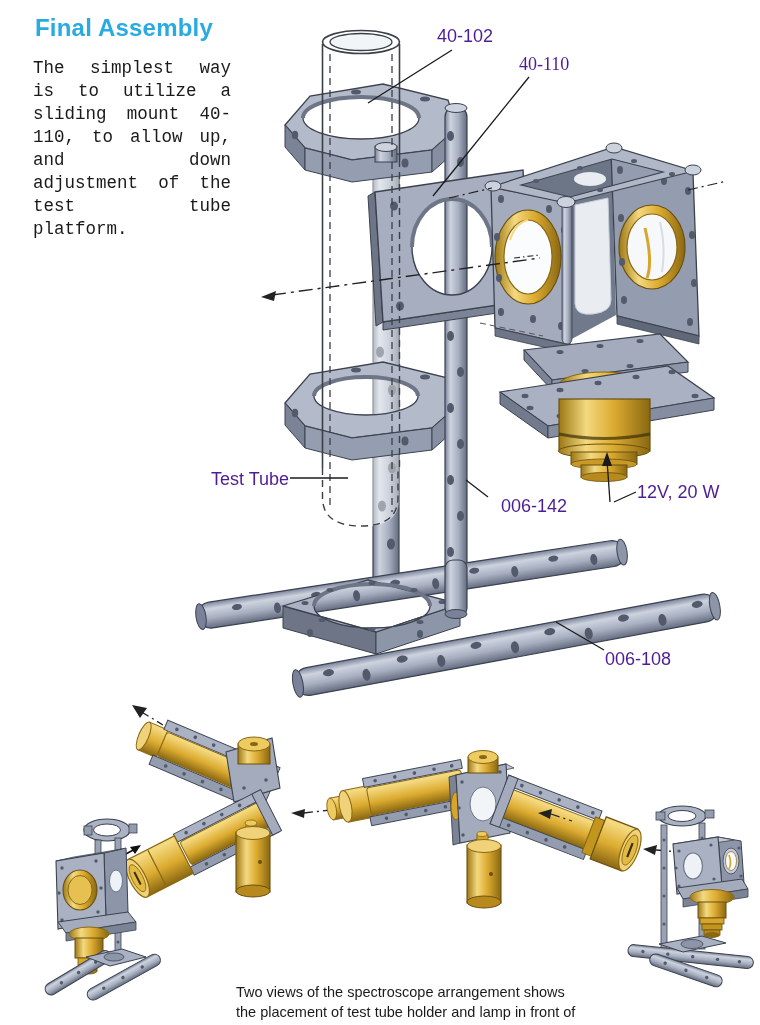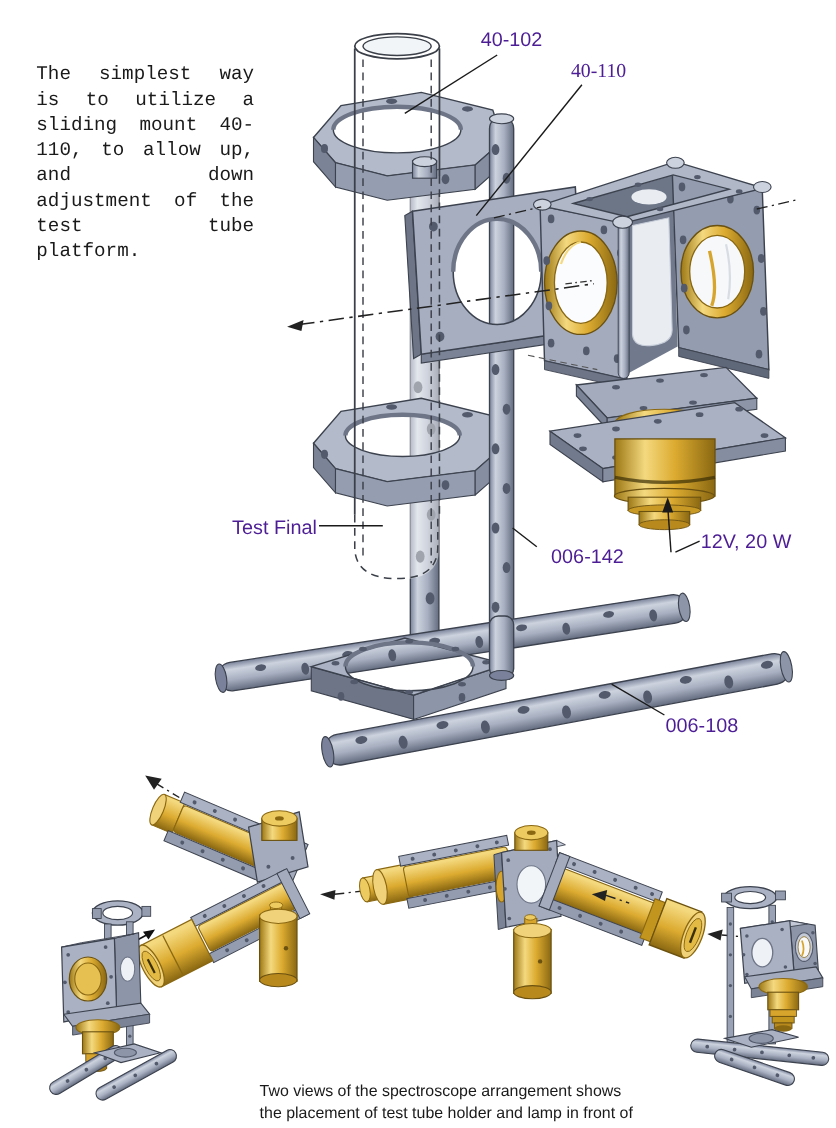--- a/index.html
+++ b/index.html
@@ -508,24 +508,25 @@
       <g transform="translate(650,958) rotate(19)">
         <rect x="0" y="-6" width="76" height="12" rx="6" fill="url(#gmV)" stroke="#3c424e" stroke-width="1"></rect>
         <circle cx="16" cy="0" r="1.7" fill="#525a6b"></circle>
             <circle cx="38" cy="0" r="1.7" fill="#525a6b"></circle>
             <circle cx="60" cy="0" r="1.7" fill="#525a6b"></circle>
       </g>
     </g>
   </g>
 </svg>
 
+<div class="title">Final Assembly</div>
 <div class="para1">The simplest way is to utilize a sliding mount 40-110, to allow up, and down adjustment of the test tube platform.</div>
 
 <div class="plabel" style="left:437px;top:26px;">40-102</div>
 <div class="plabel" style="left:519px;top:54px;font-family:Liberation Serif, serif;">40-110</div>
-<div class="plabel" style="left:211px;top:469px;">Test Final</div>
+<div class="plabel" style="left:211px;top:469px;">Test Tube</div>
 <div class="plabel" style="left:489px;top:496px;margin-left:12px;">006-142</div>
 <div class="plabel" style="left:637px;top:482px;">12V, 20 W</div>
 <div class="plabel" style="left:605px;top:649px;">006-108</div>
 
 <div class="caption">Two views of the spectroscope arrangement shows the placement of test tube holder and lamp in front of the slit.</div>
 
 </div>
 
 </body></html>

